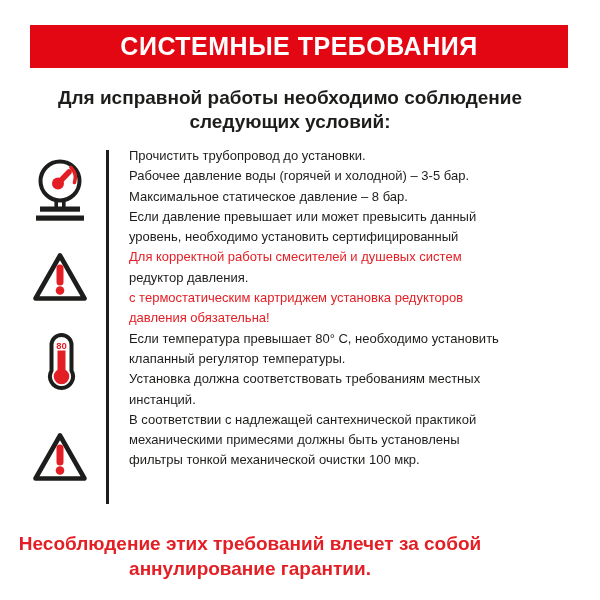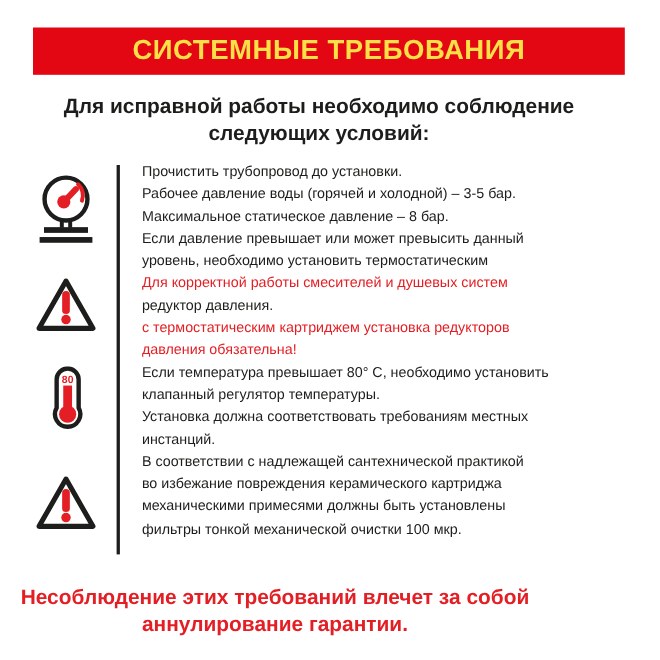--- a/index.html
+++ b/index.html
@@ -16,21 +16,21 @@
     font-family:"Liberation Sans","DejaVu Sans",sans-serif;
     color:var(--ink);
     overflow:hidden;
   }
   .banner{
     position:absolute;left:30px;top:25px;width:538px;height:43px;
     background:var(--red);
     display:flex;align-items:center;justify-content:center;
   }
   .banner-title{
-    color:#fde047;font-size:25px;font-weight:bold;letter-spacing:.5px;
+    color:#ffffff;font-size:25px;font-weight:bold;letter-spacing:.5px;
     white-space:nowrap;
   }
   .intro{
     position:absolute;left:0;top:86px;width:580px;
     text-align:center;font-size:19px;font-weight:bold;line-height:24px;
     color:var(--ink);
   }
   .rule{
     position:absolute;left:106px;top:150px;width:3px;height:354px;
     background:var(--ink);
@@ -94,31 +94,30 @@
   <circle cx="28" cy="39.5" r="4.3" fill="#e31e24"></circle>
 </svg>
 
 <div class="rule"></div>
 
 <div class="req-list">
     <div class="req-line">Прочистить трубопровод до установки.</div>
     <div class="req-line">Рабочее давление воды (горячей и холодной) – 3-5 бар.</div>
     <div class="req-line">Максимальное статическое давление – 8 бар.</div>
     <div class="req-line">Если давление превышает или может превысить данный</div>
-    <div class="req-line">уровень, необходимо установить термостатическим</div>
+    <div class="req-line">уровень, необходимо установить сертифицированный</div>
     <div class="req-line red">Для корректной работы смесителей и душевых систем</div>
     <div class="req-line">редуктор давления.</div>
     <div class="req-line red">с термостатическим картриджем установка редукторов</div>
     <div class="req-line red">давления обязательна!</div>
     <div class="req-line">Если температура превышает 80° C, необходимо установить</div>
     <div class="req-line">клапанный регулятор температуры.</div>
     <div class="req-line">Установка должна соответствовать требованиям местных</div>
     <div class="req-line">инстанций.</div>
     <div class="req-line">В соответствии с надлежащей сантехнической практикой</div>
-    <div class="req-line">во избежание повреждения керамического картриджа</div>
     <div class="req-line">механическими примесями должны быть установлены</div>
     <div class="req-line">фильтры тонкой механической очистки 100 мкр.</div>
   </div>
 
 <div class="footer">
   <div>Несоблюдение этих требований влечет за собой</div>
   <div>аннулирование гарантии.</div>
 </div>
 
 </body></html>

